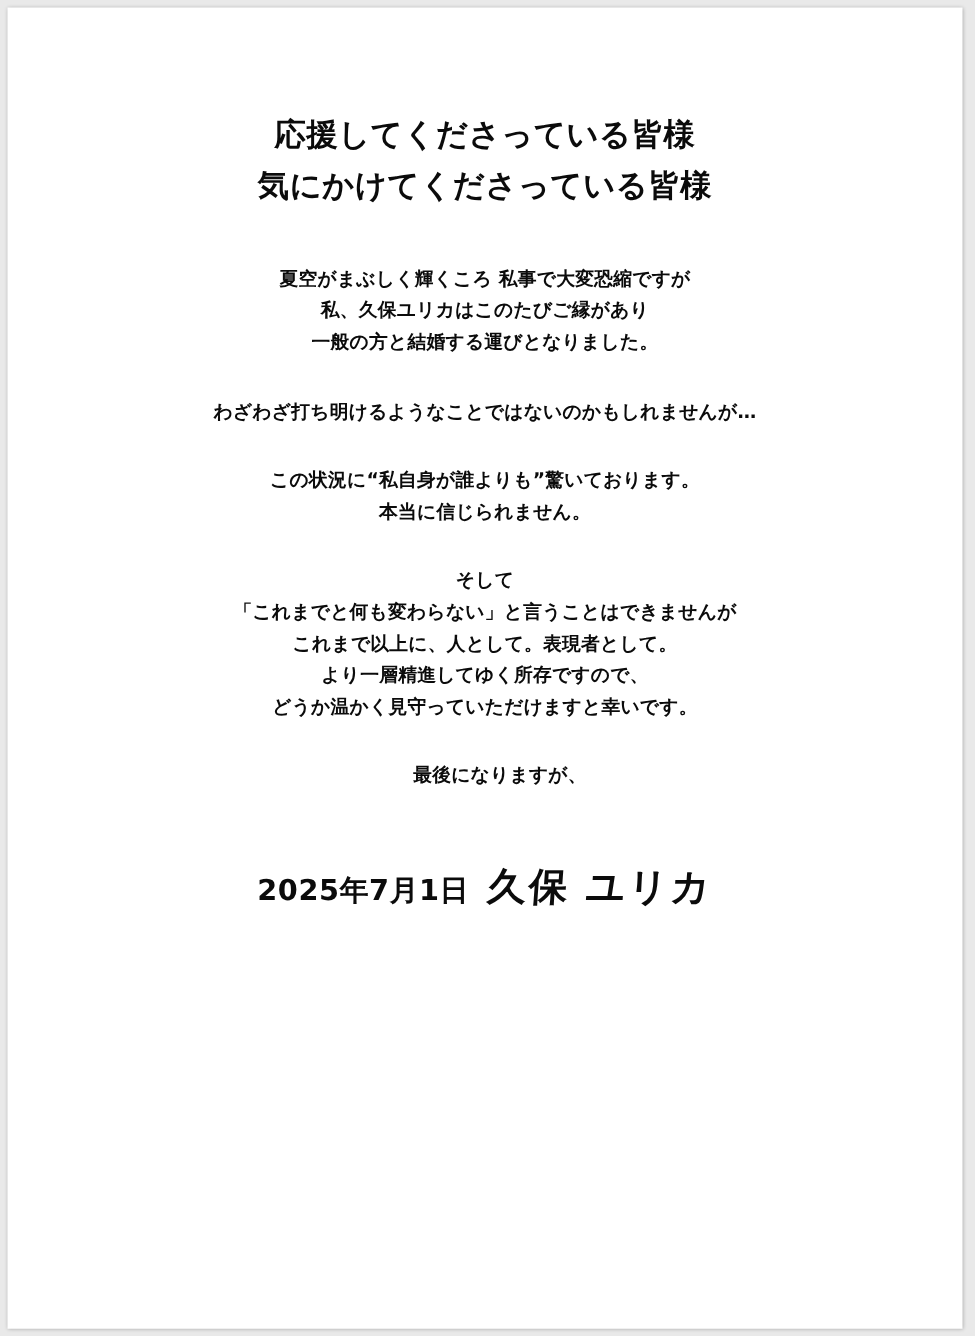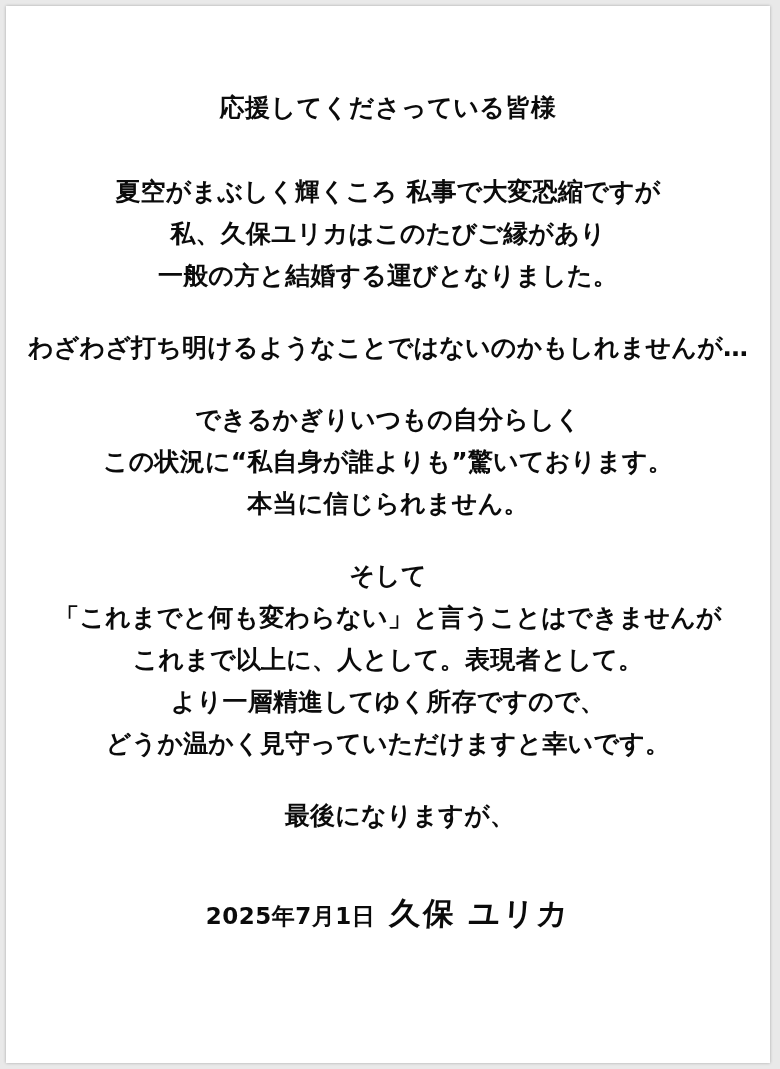--- a/index.html
+++ b/index.html
@@ -45,21 +45,21 @@
     font-size: 25px;
     line-height: 1.62;
     letter-spacing: 0.5px;
   }
   .heading .line {
     display: block;
     white-space: nowrap;
   }
   .body-block {
     margin-top: 42px;
-    font-size: 25px;
+    font-size: 15px;
     line-height: 1.68;
     letter-spacing: 0.2px;
   }
   .para {
     margin: 0 0 30px 0;
   }
   .para:last-child {
     margin-bottom: 0;
     padding-left: 24px;
   }
@@ -90,36 +90,36 @@
 </style>
 </head>
 <body>
 
 <div class="page">
   <div class="sheet">
     <div class="content">
 
       <div class="heading">
         <span class="line">応援してくださっている皆様</span>
+        <span class="line">気にかけてくださっている皆様</span>
       </div>
 
       <div class="body-block">
 
         <div class="para">
           <span class="line">夏空がまぶしく輝くころ 私事で大変恐縮ですが</span>
           <span class="line">私、久保ユリカはこのたびご縁があり</span>
           <span class="line">一般の方と結婚する運びとなりました。</span>
         </div>
 
         <div class="para">
           <span class="line">わざわざ打ち明けるようなことではないのかもしれませんが…</span>
         </div>
 
         <div class="para">
-          <span class="line">できるかぎりいつもの自分らしく</span>
           <span class="line">この状況に“私自身が誰よりも”驚いております。</span>
           <span class="line">本当に信じられません。</span>
         </div>
 
         <div class="para">
           <span class="line">そして</span>
           <span class="line">「これまでと何も変わらない」と言うことはできませんが</span>
           <span class="line">これまで以上に、人として。表現者として。</span>
           <span class="line">より一層精進してゆく所存ですので、</span>
           <span class="line">どうか温かく見守っていただけますと幸いです。</span>

